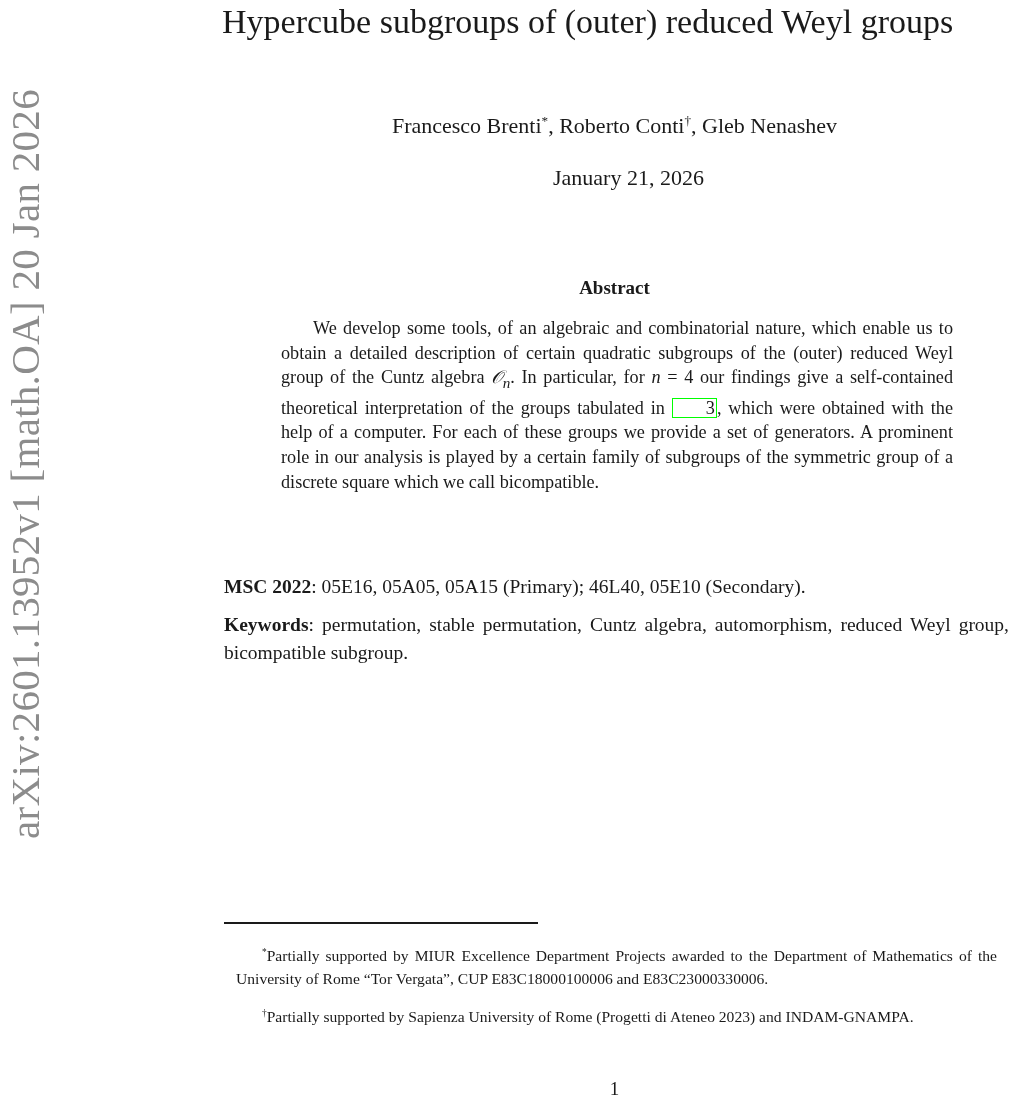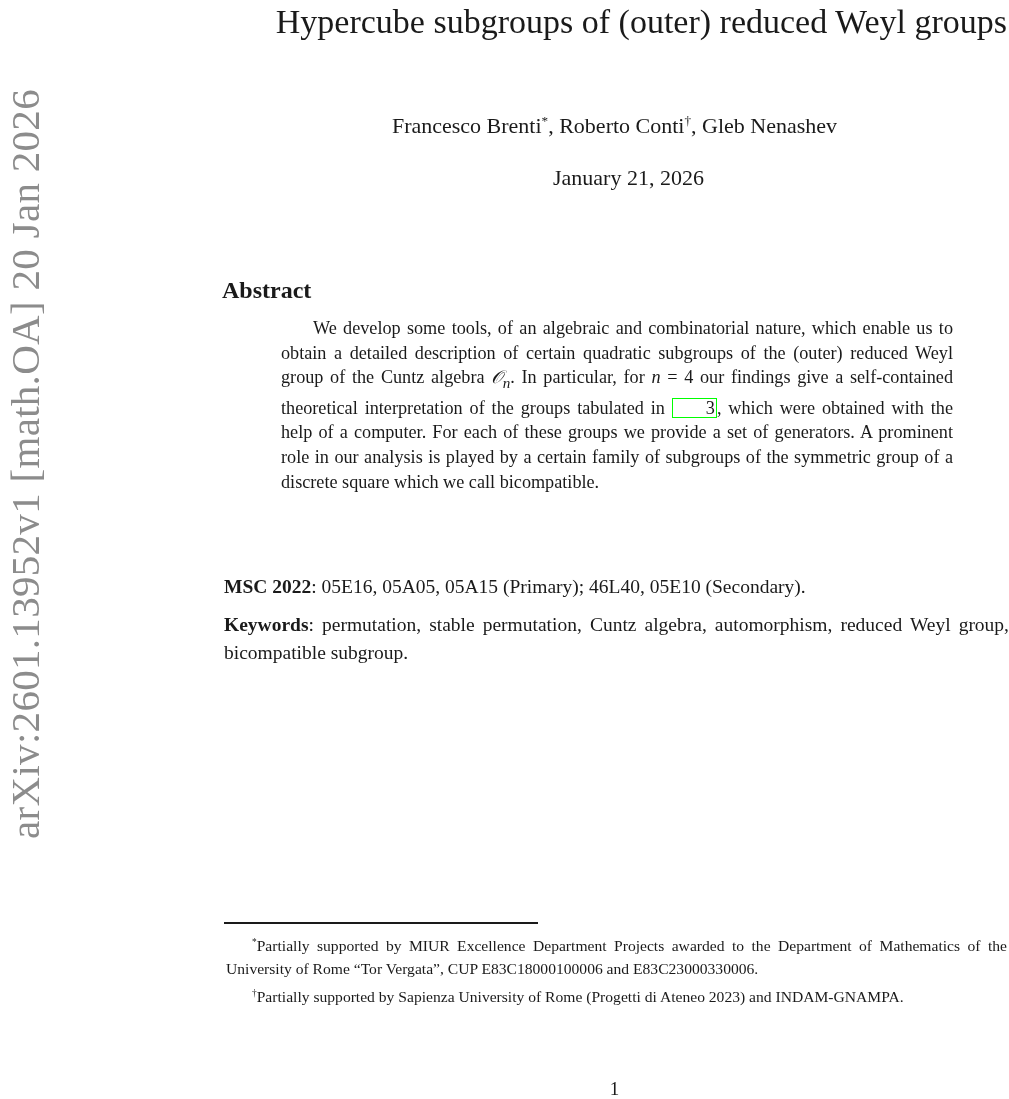--- a/index.html
+++ b/index.html
@@ -2,33 +2,33 @@
 <html><head>
 <meta charset="utf-8">
 <style>
   html, body { margin:0; padding:0; background:#ffffff; }
   body { width:1009px; height:1099px; position:relative; overflow:hidden;
          font-family:"Liberation Serif","DejaVu Serif",serif; color:#1a1a1a; }
   .watermark { position:absolute; left:0; top:0; width:50px; height:1099px; }
   .watermark span { position:absolute; left:-370px; top:440px; width:790px;
          transform:rotate(-90deg); transform-origin:center center;
          font-size:41px; color:#8c8c8c; white-space:nowrap; text-align:center; letter-spacing:0.3px; }
-  .title { position:absolute; left:222px; top:0; width:785px; text-align:right;
+  .title { position:absolute; left:222px; top:0; width:785px; text-align:left;
          font-size:34px; line-height:44px; }
   .authors { position:absolute; left:222px; top:113px; width:785px; text-align:center; font-size:22px; }
   .date { position:absolute; left:236px; top:165px; width:785px; text-align:center; font-size:22px; }
-  .abs-head { position:absolute; left:222px; top:277px; width:785px; font-size:24px; font-weight:bold; }
+  .abs-head { position:absolute; left:222px; top:277px; width:785px; text-align:center; font-size:19px; font-weight:bold; }
   .abstract { position:absolute; left:281px; top:316px; width:672px; font-size:18.2px; line-height:24.7px;
          text-align:justify; text-indent:32px;font-family:Liberation Serif, serif; }
   .cite { display:inline-block; border:1.5px solid #00ff00; padding:0 1px; line-height:18px; color:#1a1a1a; cursor:pointer; }
   .msc { position:absolute; left:224px; top:576px; width:785px; font-size:19.5px; }
   .kw { position:absolute; left:224px; top:611px; width:785px; font-size:19.5px; line-height:28px; text-align:justify; }
   .rule { position:absolute; left:224px; top:922px; width:314px; height:1.5px; background:#1a1a1a; }
   .footnotes { position:absolute; left:224px; top:929px; width:785px; font-size:15.6px; line-height:22.5px; text-align:justify; }
-  .footnotes p { margin:2px; text-indent:26px; }
+  .footnotes p { margin:12px; text-indent:26px; }
   .pageno { position:absolute; left:222px; top:1078px; width:785px; text-align:center; font-size:19px; }
   sup { font-size:0.6em; }
   .math { font-style:italic; }
 </style>
 </head>
 <body>
 
 <div class="watermark">
   <span>arXiv:2601.13952v1  [math.OA]  20 Jan 2026</span>
 </div>

